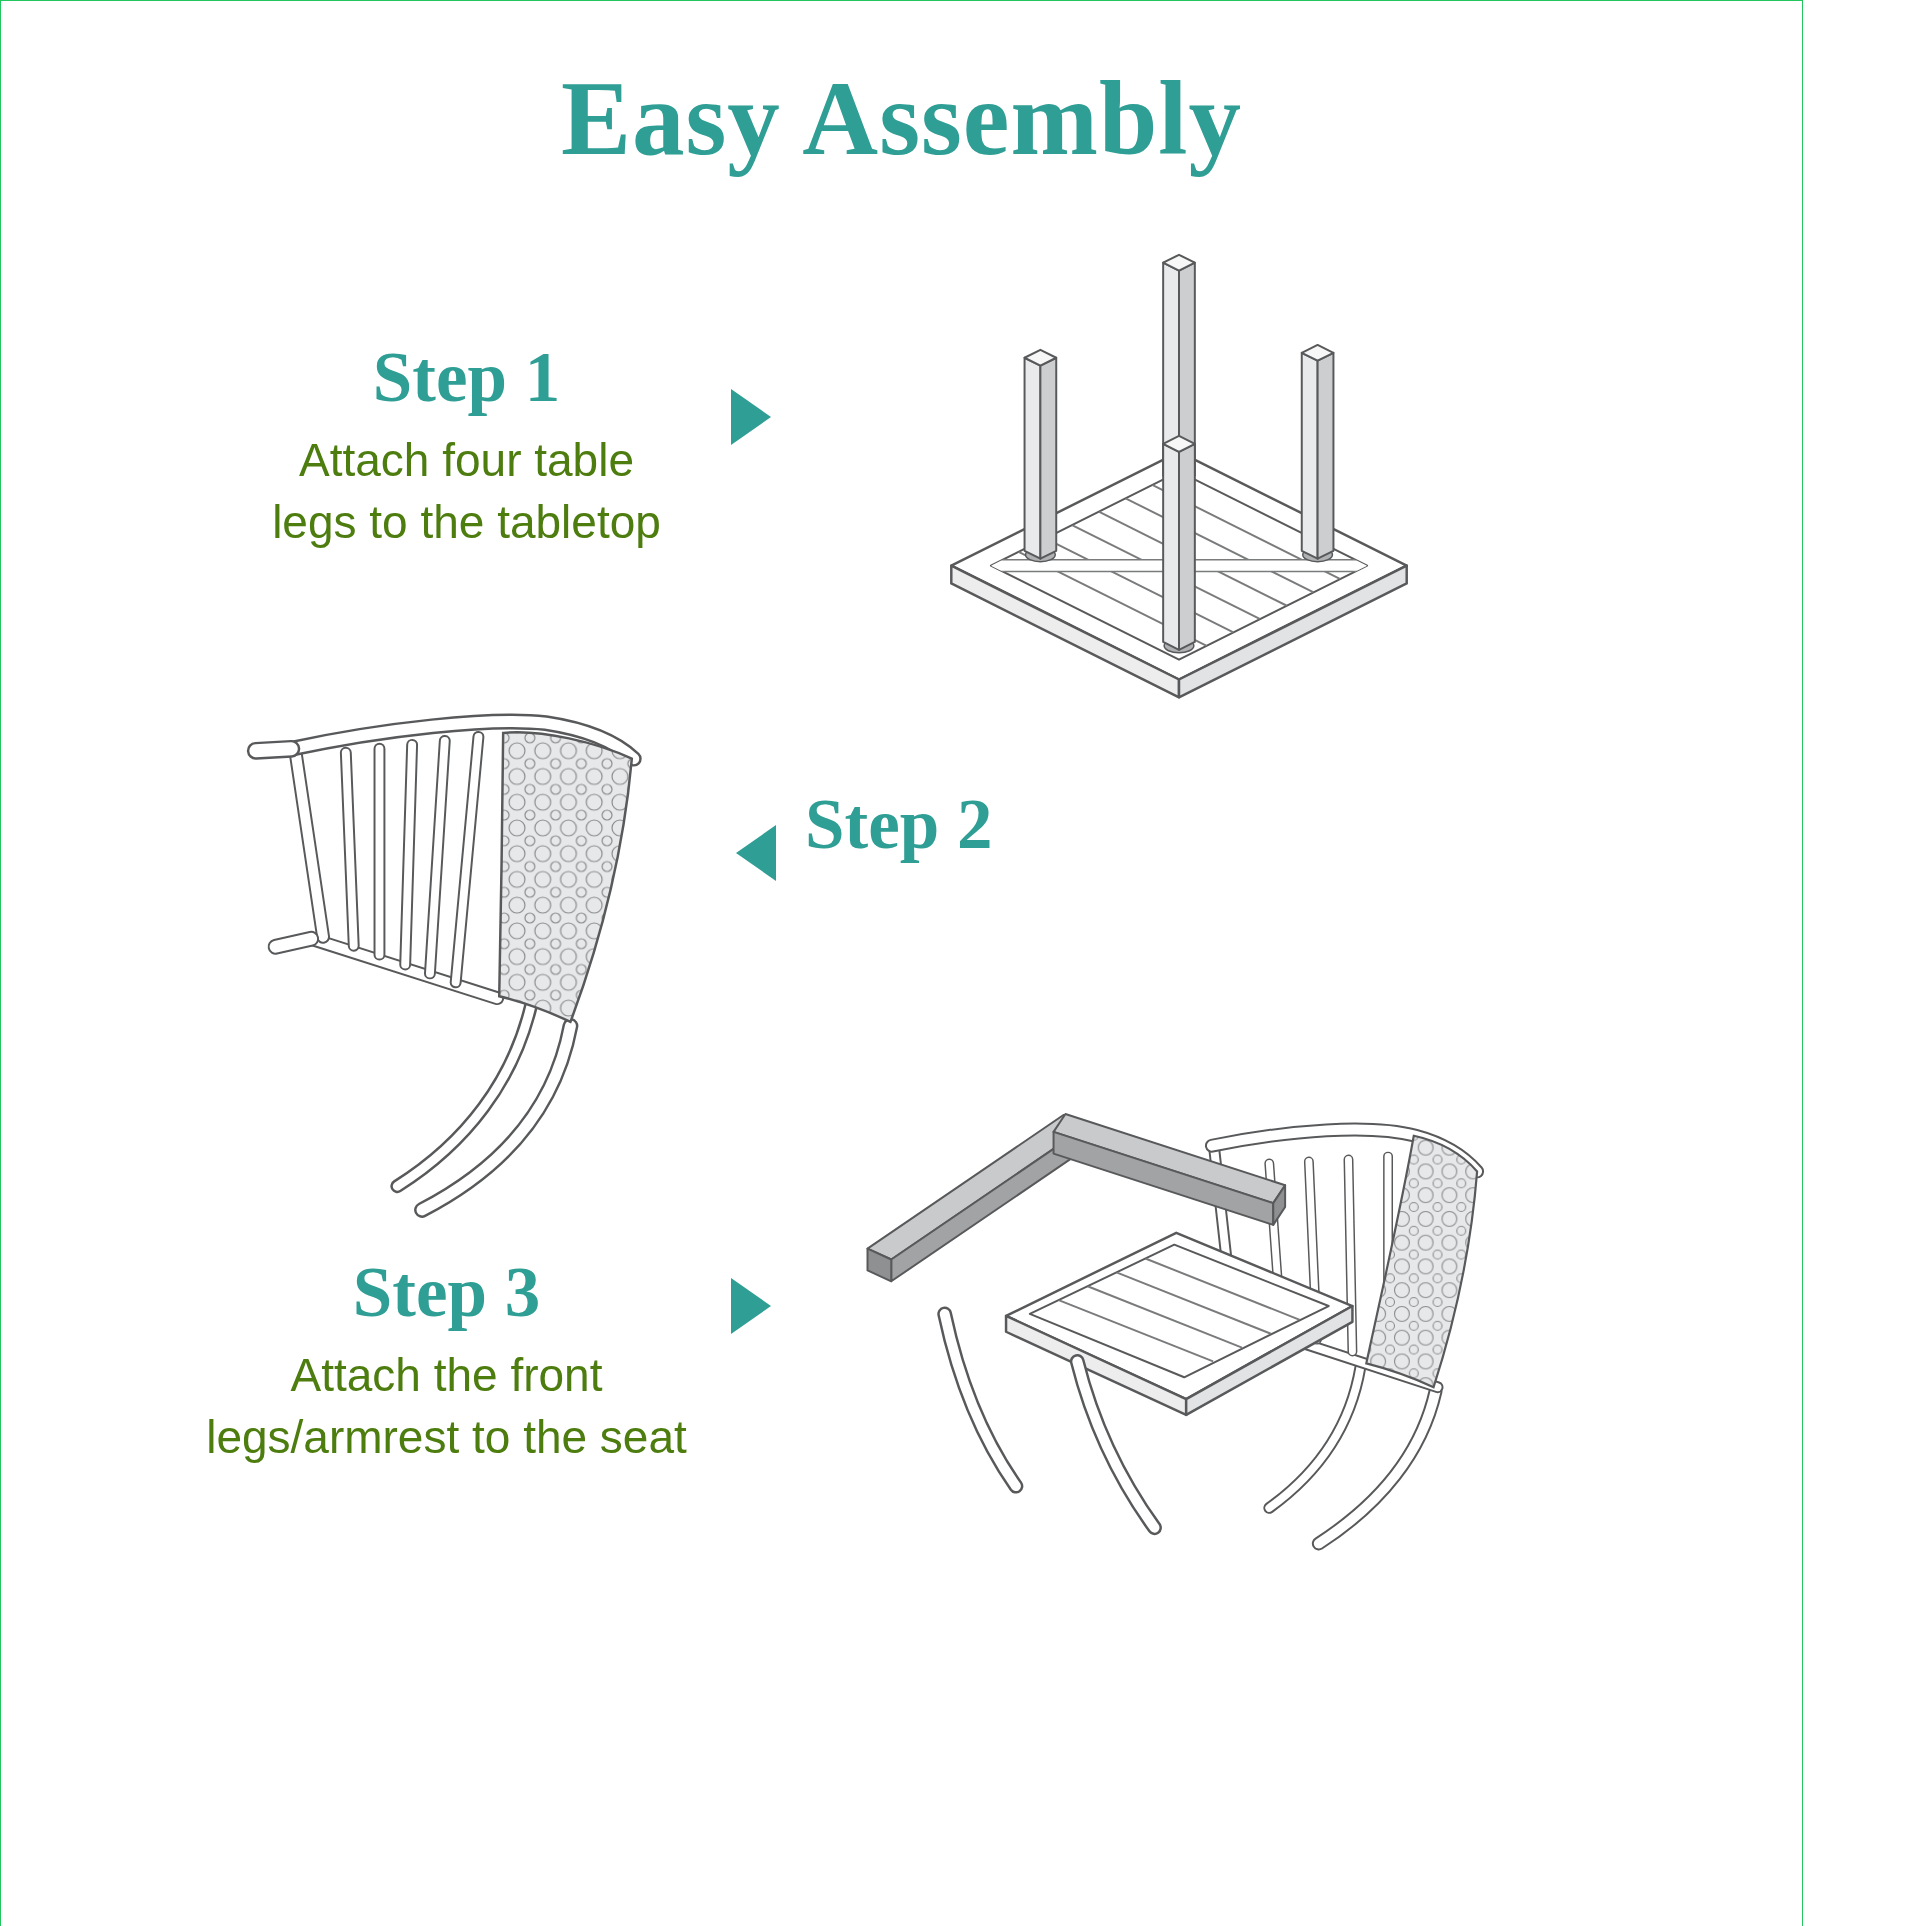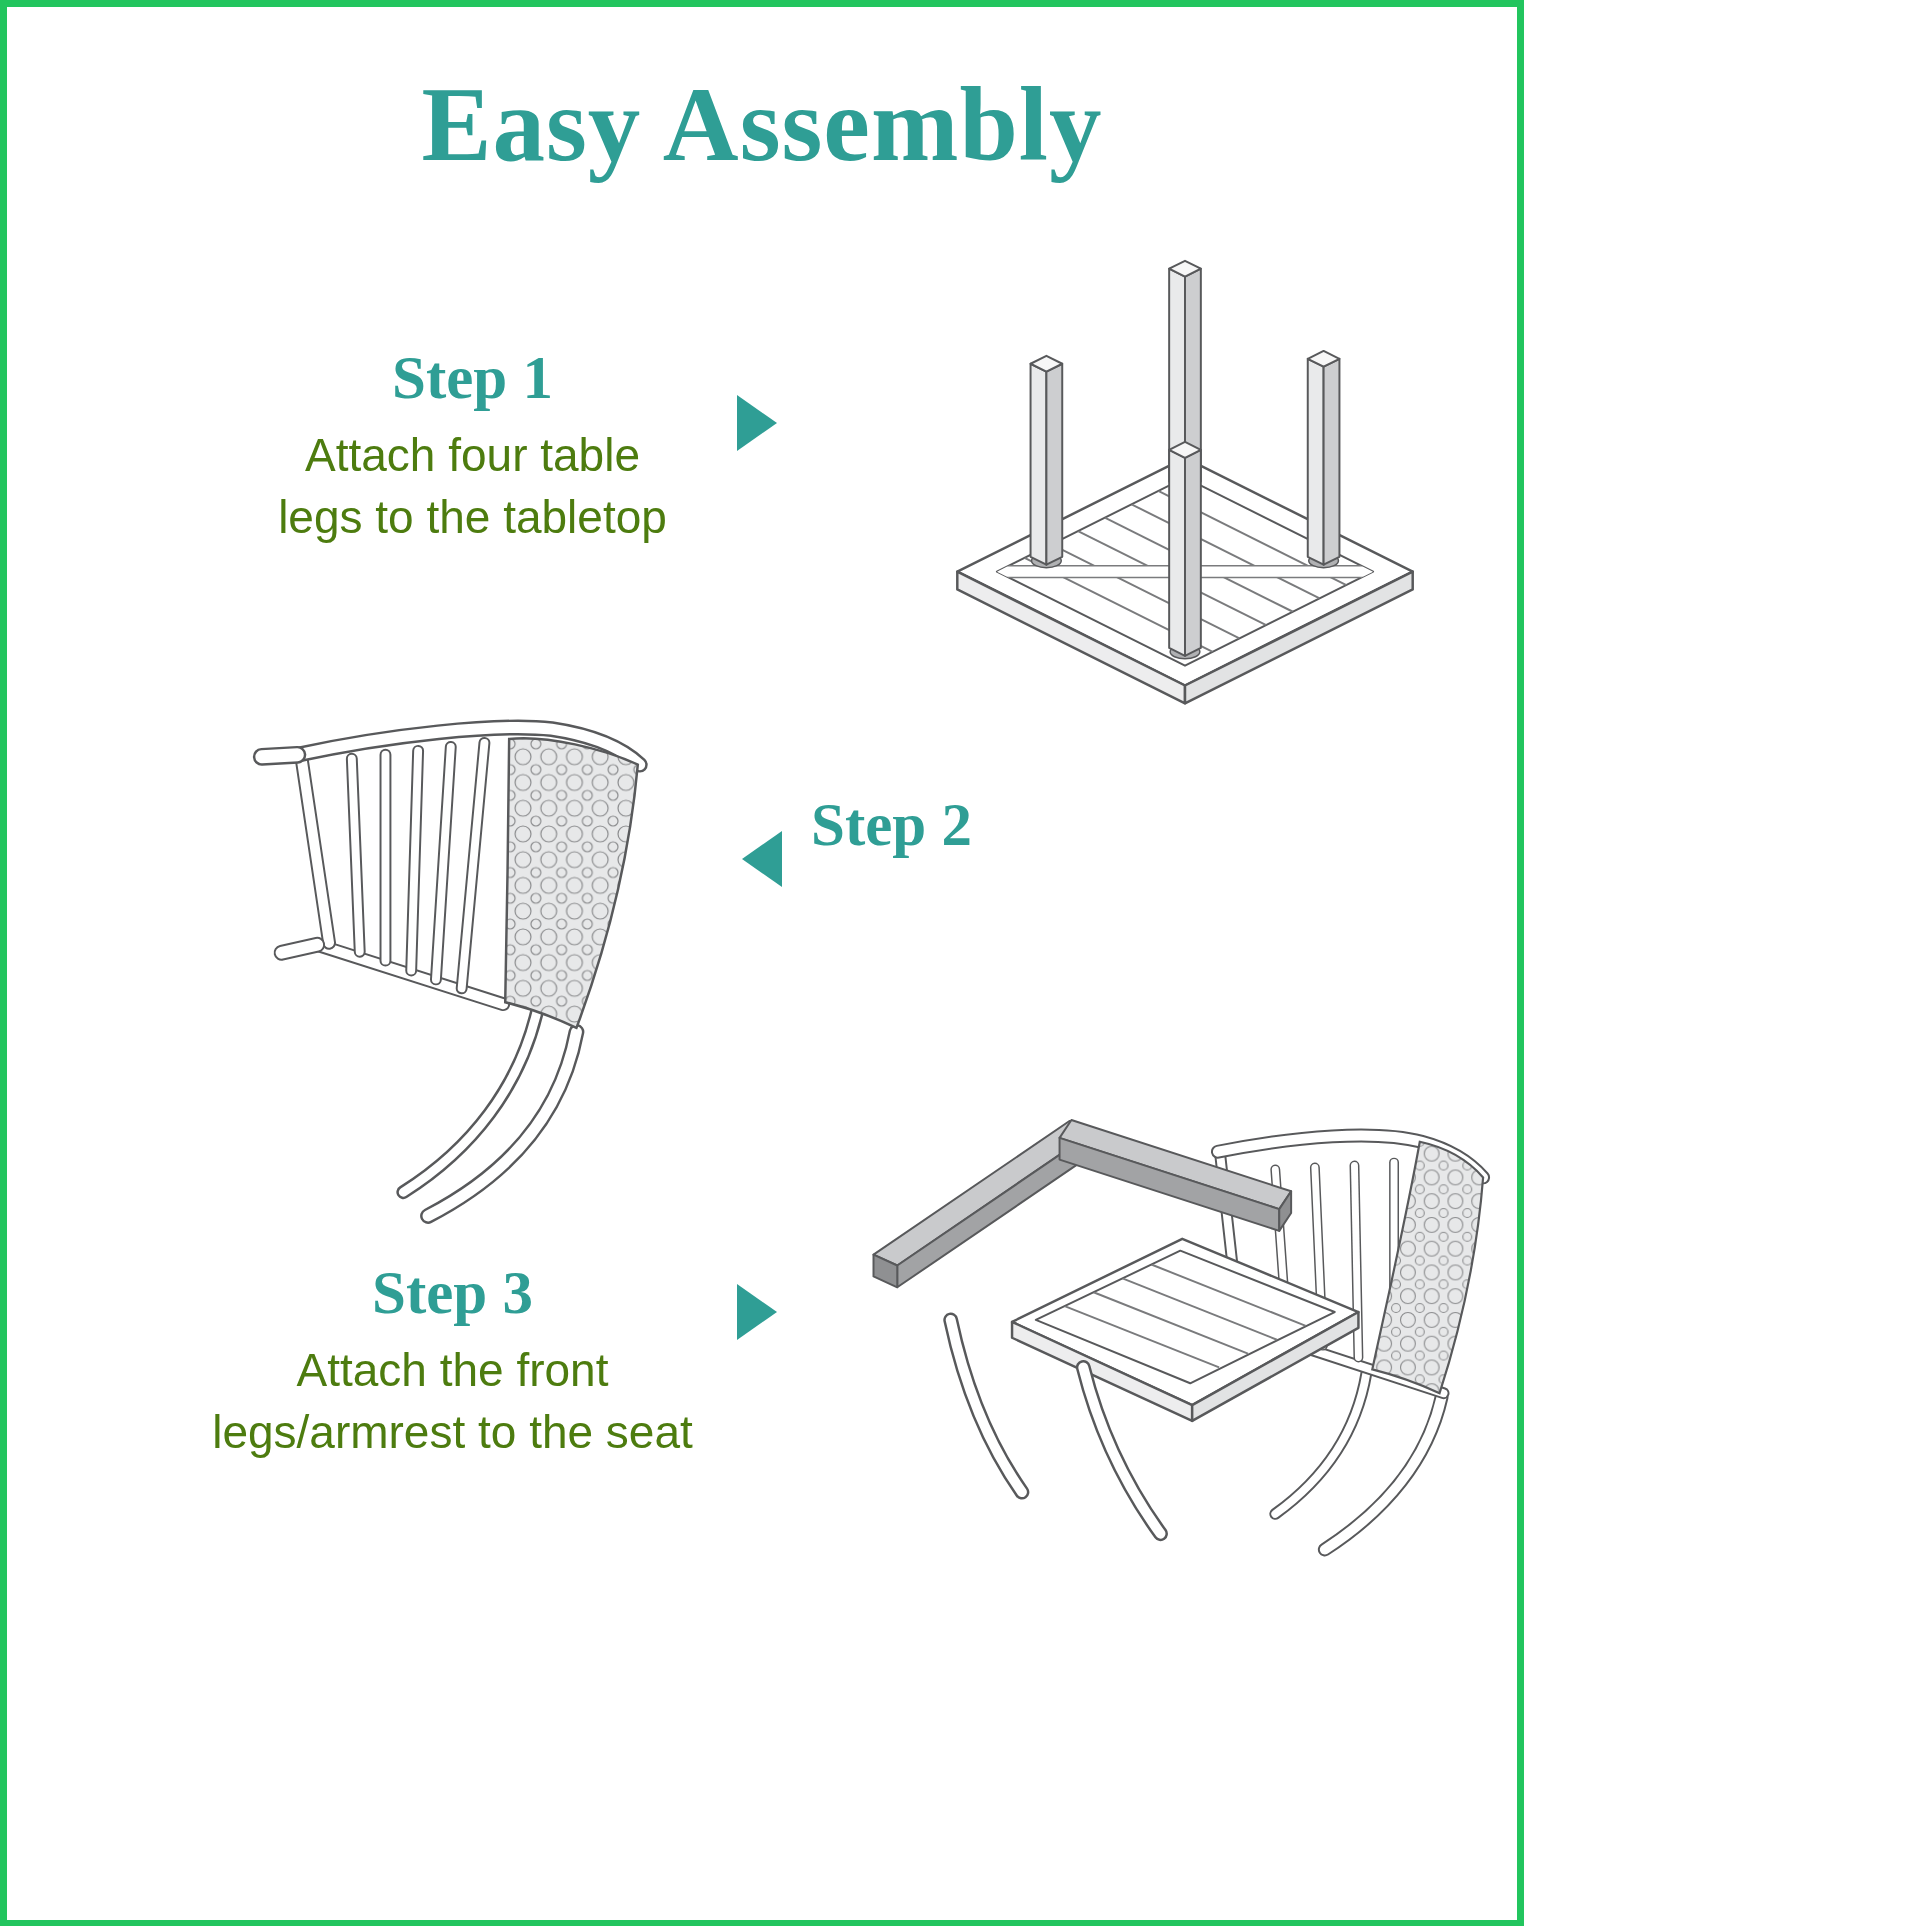--- a/index.html
+++ b/index.html
@@ -1,38 +1,38 @@
 <!DOCTYPE html>
 <html><head>
 <meta charset="utf-8">
 <style>
   html,body{margin:0;padding:0;background:#ffffff;}
   #canvas{
     position:relative;
-    width:1524px;height:1927px;
+    width:1803px;height:1927px;
     background:#ffffff;
-    border:7px solid #22c55e;
+    border:1px solid #22c55e;
     box-sizing:border-box;
     overflow:hidden;
     font-family:"Liberation Sans", sans-serif;
   }
   .page-title{
     position:absolute;top:57px;left:0;width:100%;
     text-align:center;
     font-family:"Liberation Serif", serif;
     font-weight:600;
     font-size:105px;
     color:#2f9e95;
     letter-spacing:1px;
   }
   .step{position:absolute;}
   .step-label{
     font-family:"Liberation Serif", serif;
     font-weight:600;
-    font-size:61px;
+    font-size:71px;
     color:#2f9e95;
     line-height:1.1;
   }
   .step-desc{
     font-family:"Liberation Sans", sans-serif;
     font-size:46px;
     color:#4d7c0f;
     line-height:1.34;
     margin-top:14px;
     white-space:pre-line;

